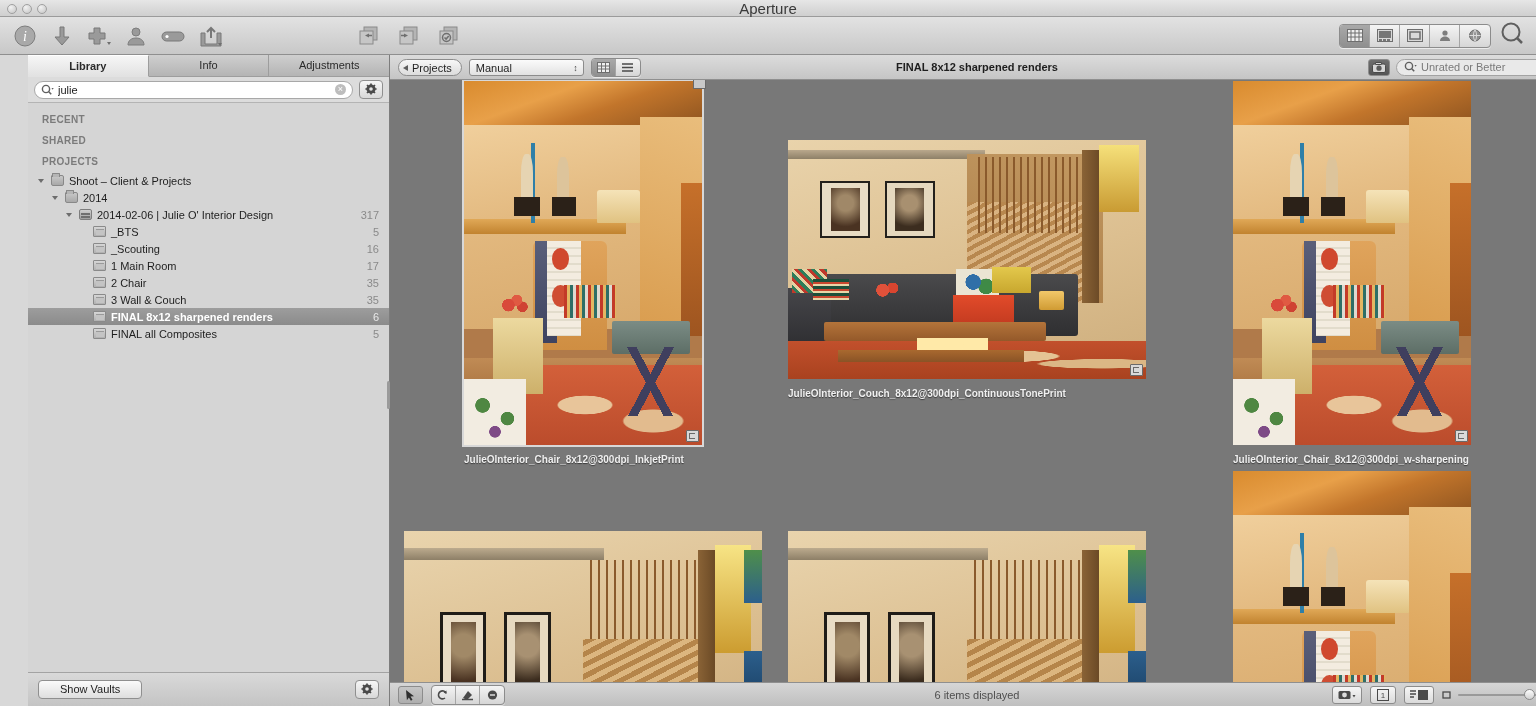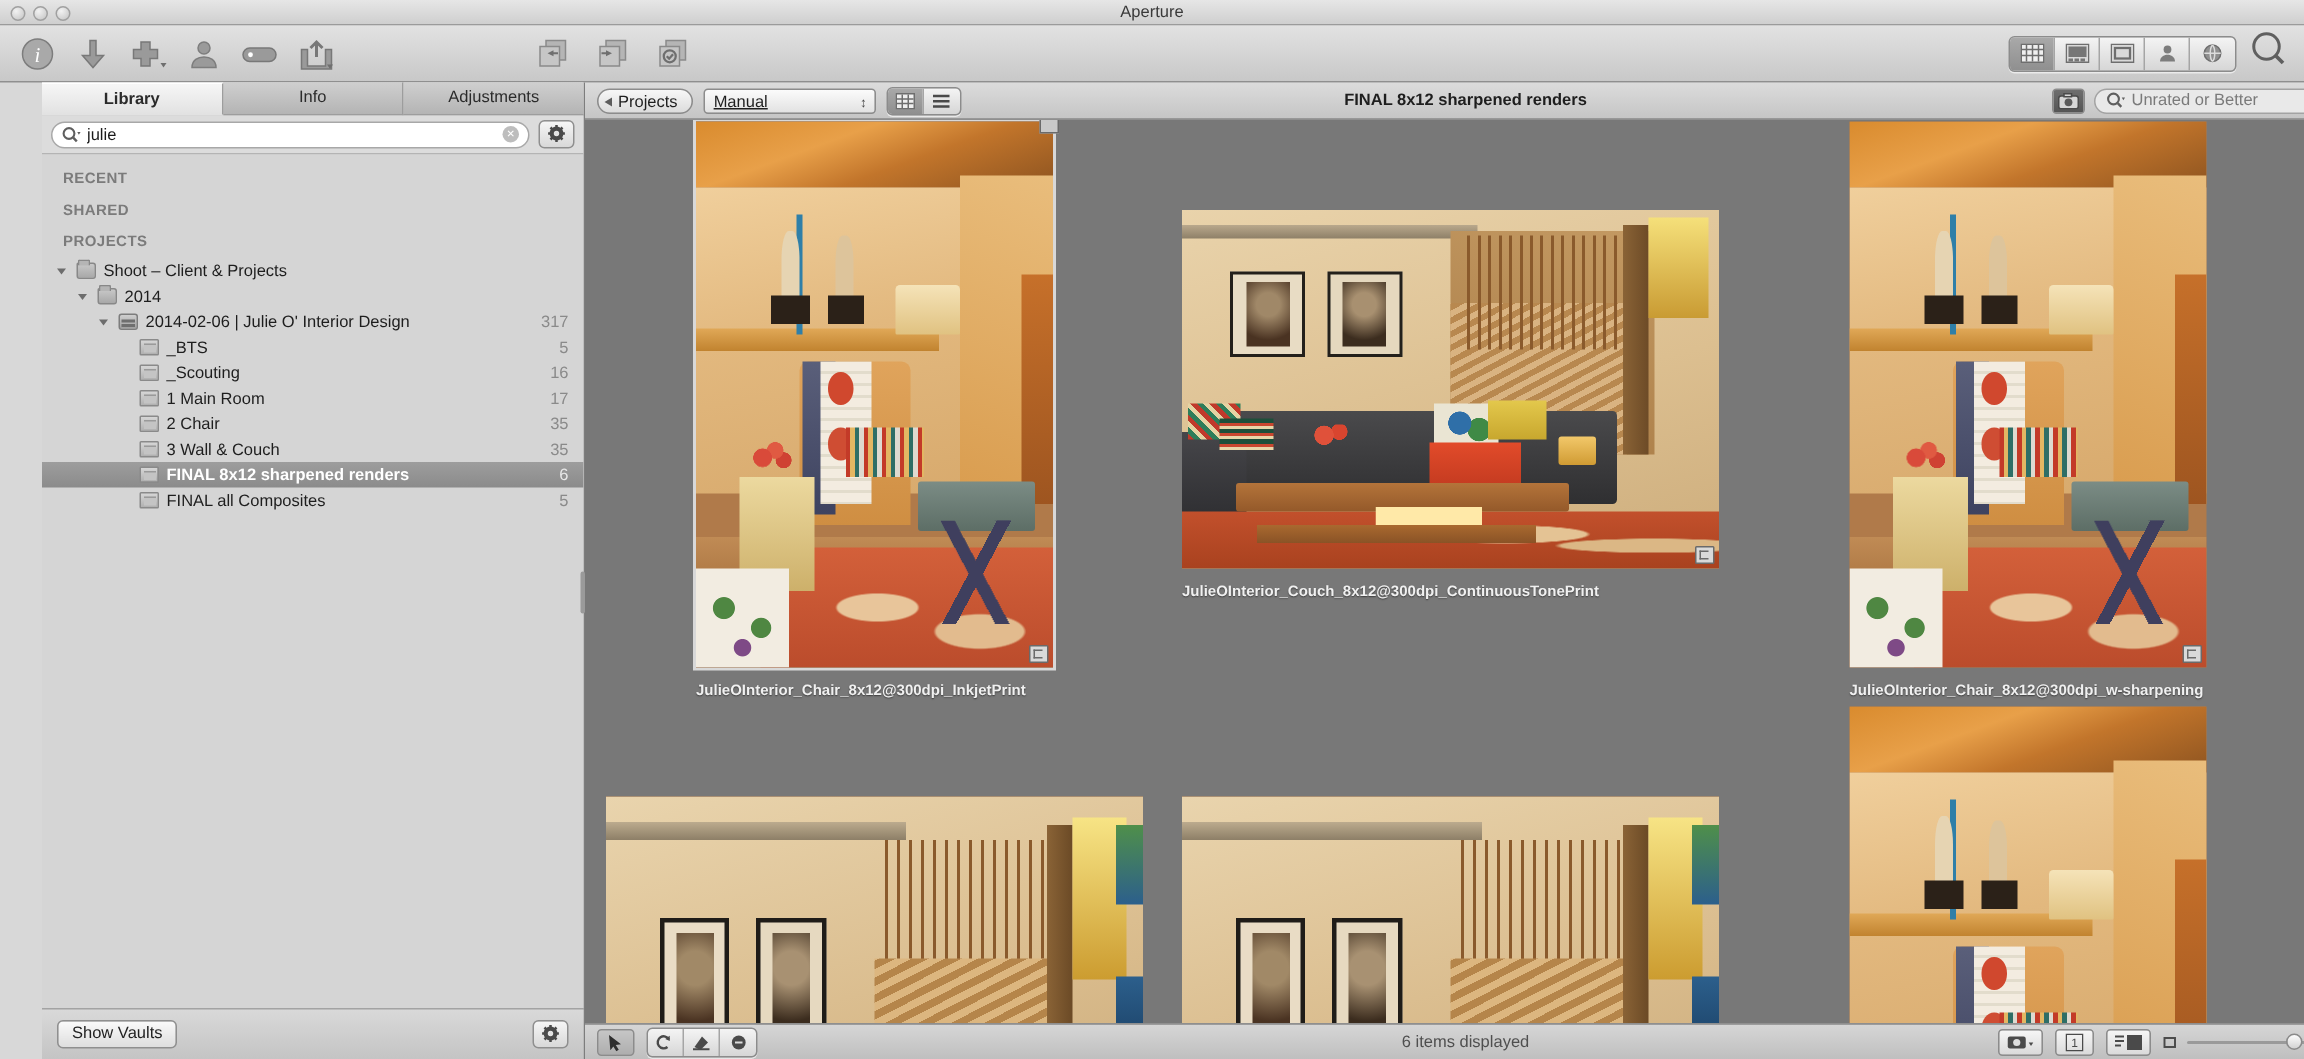--- a/index.html
+++ b/index.html
@@ -15,21 +15,21 @@
     height:17px; width:100%;
     background:linear-gradient(#e6e6e6,#cfcfcf);
     border-bottom:1px solid #9b9b9b;
     position:relative;
   }
   .traffic { position:absolute; left:7px; top:4px; display:flex; gap:5px; }
   .tl { width:10px; height:10px; border-radius:50%;
         background:radial-gradient(circle at 35% 30%,#f2f2f2,#c3c3c3);
         border:1px solid #a0a0a0; }
   .title-text {
-    text-align:center; font-size:11px; color:#3a3a3a; line-height:17px;
+    text-align:center; font-size:15px; color:#3a3a3a; line-height:17px;
     font-weight:400;
   }
 
   
   .toolbar {
     height:38px; width:100%;
     background:linear-gradient(#e2e2e2,#c8c8c8);
     border-bottom:1px solid #8f8f8f;
     display:flex; align-items:center; position:relative;
   }
@@ -153,21 +153,21 @@
   .ico-album::after {
     content:''; position:absolute; left:1.5px; top:2px; right:1.5px; bottom:1.5px;
     background:#c4c4c4; border-top:1px solid #9a9a9a;
   }
   .sb-footer {
     height:34px; background:linear-gradient(#d9d9d9,#c4c4c4);
     border-top:1px solid #a3a3a3;
     display:flex; align-items:center; justify-content:space-between; padding:0 10px;
   }
   .plainbtn {
-    height:19px; padding:0 9px; font-size:11px; color:#222;
+    height:19px; padding:0 21px; font-size:11px; color:#222;
     border:1px solid #8f8f8f; border-radius:4px;
     background:linear-gradient(#fafafa,#dedede); line-height:17px;
   }
   .sb-divider {
     position:absolute; right:-1px; top:50%; width:3px; height:28px;
     background:#9a9a9a; border-radius:2px;
   }
 
   
   .rightpane { flex:1; display:flex; flex-direction:column; background:#7b7b7b; }
@@ -183,21 +183,21 @@
   }
   .backbtn::before {
     content:''; position:absolute; left:4px; top:5px;
     border-right:5px solid #5d5d5d; border-top:3.5px solid transparent;
     border-bottom:3.5px solid transparent;
   }
   .popup {
     height:17px; width:115px; font-size:11px; line-height:16px;
     border:1px solid #8c8c8c; border-radius:3px;
     background:linear-gradient(#fbfbfb,#e2e2e2); color:#1f1f1f;
-    padding-left:6px; position:relative;text-decoration:underline;
+    padding-left:6px; position:relative;
   }
   .popup::after {
     content:'\2195'; position:absolute; right:5px; top:0; font-size:9px; color:#4a4a4a;
   }
   .browser-title {
     position:absolute; left:0; right:0; text-align:center;
     font-size:11px; font-weight:bold; color:#1e1e1e; pointer-events:none;
   }
   .bb-right { position:absolute; right:8px; display:flex; align-items:center; gap:6px; }
   .camerabtn {

